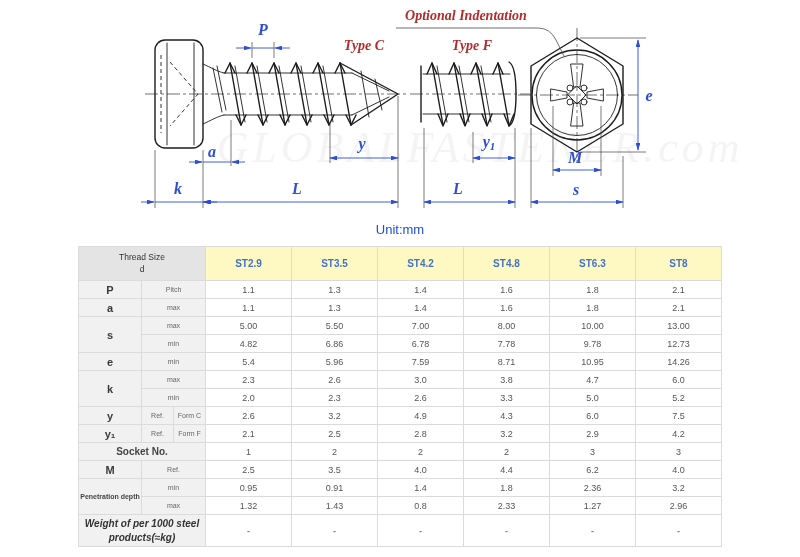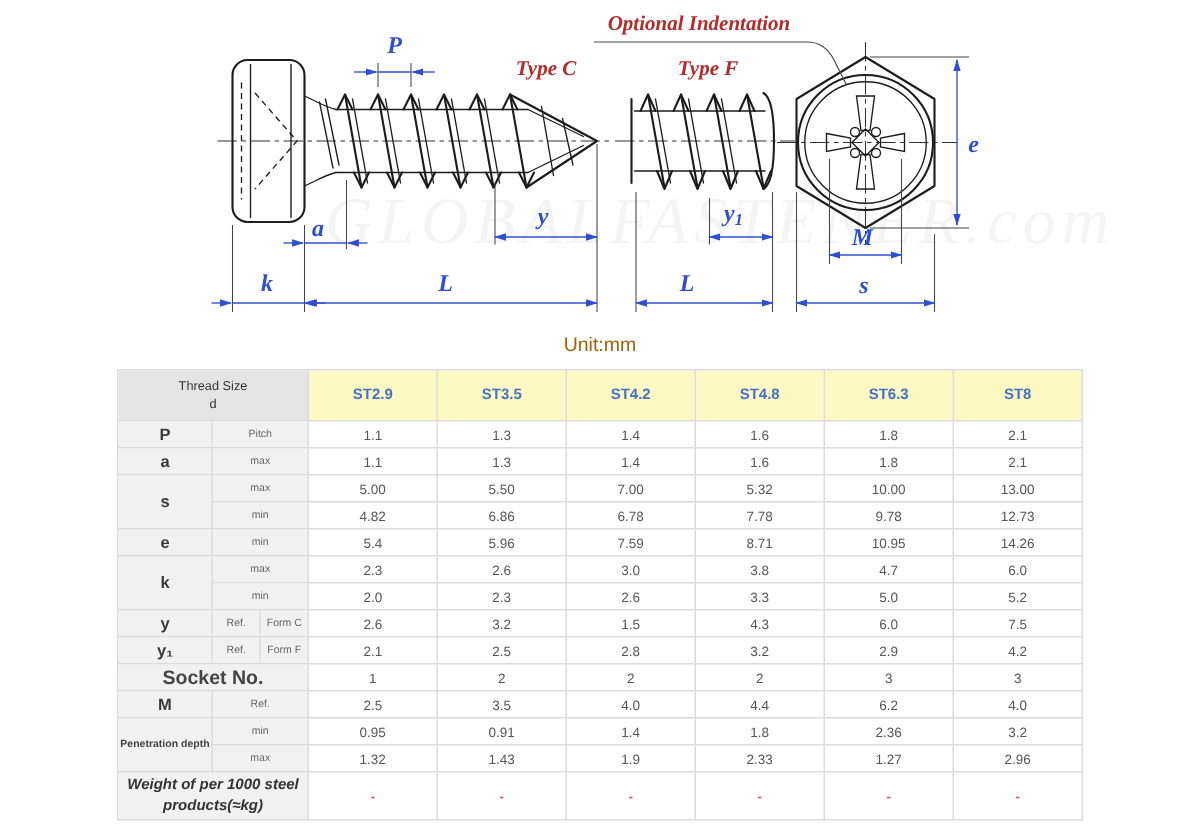--- a/index.html
+++ b/index.html
@@ -16,34 +16,34 @@
   .ext{stroke:#444;stroke-width:0.7;fill:none;}
   .dim{stroke:#2e4fd2;stroke-width:0.9;fill:none;}
   .ldr{stroke:#4a4a4a;stroke-width:0.8;fill:none;}
   .tdim{fill:#2e4fd2;font-family:"Liberation Serif",serif;font-style:italic;font-weight:bold;
         font-size:16px;text-anchor:middle;}
   .tred{fill:#b32b2b;font-family:"Liberation Serif",serif;font-style:italic;font-weight:bold;
         font-size:14px;text-anchor:middle;}
   .twm{fill:rgba(60,60,60,0.06);font-family:"Liberation Serif",serif;font-style:italic;
        font-size:44px;text-anchor:middle;letter-spacing:4px;}
   
-  .unit{height:28px;line-height:24px;text-align:center;font-size:13px;color:#a16207;}
+  .unit{height:28px;line-height:24px;text-align:center;font-size:13px;color:#1d4ed8;}
   
   table.spec{border-collapse:collapse;table-layout:fixed;width:644px;margin:0 auto;}
   .spec td,.spec th{border:1px solid #d9dbdd;text-align:center;vertical-align:middle;
     padding:0;overflow:hidden;white-space:nowrap;}
   .spec thead th{height:33px;}
   .spec tbody tr{height:18px;}
   .spec tr.tall{height:32px;}
   th.corner{background:#e4e4e5;color:#333;font-size:8.5px;font-weight:normal;line-height:1.3;}
   th.st{background:#fef9c3;color:#4472c4;font-size:10px;font-weight:bold;}
   td.lbl{background:#f1f1f2;color:#666;font-size:7px;}
   td.lbl.sym{font-size:11px;font-weight:bold;color:#3a3a3a;}
   td.lbl.small{font-size:7px;font-weight:bold;color:#444;}
-  td.lbl.wide{font-size:13px;font-weight:bold;color:#444;}
+  td.lbl.wide{font-size:10px;font-weight:bold;color:#444;}
   td.lbl.weight{font-size:10px;font-weight:bold;color:#333;white-space:normal;line-height:1.35;font-style:italic;}
   td.val{background:#fff;color:#555;font-size:9px;}
   td.val.red{color:#d9536f;font-weight:bold;}
 </style>
 </head>
 <body>
 
 <svg class="drawing" width="800" height="218" viewBox="0 0 800 218" xmlns="http://www.w3.org/2000/svg">
   <defs>
     <marker id="ar" viewBox="0 0 10 6" refX="9" refY="3" markerWidth="9" markerHeight="5.4" orient="auto-start-reverse">
@@ -202,21 +202,21 @@
         <td class="val">1.6</td>
         <td class="val">1.8</td>
         <td class="val">2.1</td>
       </tr>
       <tr>
         <td class="lbl sym" rowspan="2">s</td>
         <td class="lbl" colspan="2">max</td>
         <td class="val">5.00</td>
         <td class="val">5.50</td>
         <td class="val">7.00</td>
-        <td class="val">5.32</td>
+        <td class="val">8.00</td>
         <td class="val">10.00</td>
         <td class="val">13.00</td>
       </tr>
       <tr>
         <td class="lbl" colspan="2">min</td>
         <td class="val">4.82</td>
         <td class="val">6.86</td>
         <td class="val">6.78</td>
         <td class="val">7.78</td>
         <td class="val">9.78</td>
@@ -250,21 +250,21 @@
         <td class="val">3.3</td>
         <td class="val">5.0</td>
         <td class="val">5.2</td>
       </tr>
       <tr>
         <td class="lbl sym">y</td>
         <td class="lbl">Ref.</td>
         <td class="lbl">Form C</td>
         <td class="val">2.6</td>
         <td class="val">3.2</td>
-        <td class="val">1.5</td>
+        <td class="val">4.9</td>
         <td class="val">4.3</td>
         <td class="val">6.0</td>
         <td class="val">7.5</td>
       </tr>
       <tr>
         <td class="lbl sym">y₁</td>
         <td class="lbl">Ref.</td>
         <td class="lbl">Form F</td>
         <td class="val">2.1</td>
         <td class="val">2.5</td>
@@ -299,21 +299,21 @@
         <td class="val">0.91</td>
         <td class="val">1.4</td>
         <td class="val">1.8</td>
         <td class="val">2.36</td>
         <td class="val">3.2</td>
       </tr>
       <tr>
         <td class="lbl" colspan="2">max</td>
         <td class="val">1.32</td>
         <td class="val">1.43</td>
-        <td class="val">1.9</td>
+        <td class="val">0.8</td>
         <td class="val">2.33</td>
         <td class="val">1.27</td>
         <td class="val">2.96</td>
       </tr>
       <tr class="tall">
         <td class="lbl weight" colspan="3">Weight of per 1000 steel products(≈kg)</td>
         <td class="val red">-</td>
         <td class="val red">-</td>
         <td class="val red">-</td>
         <td class="val red">-</td>

